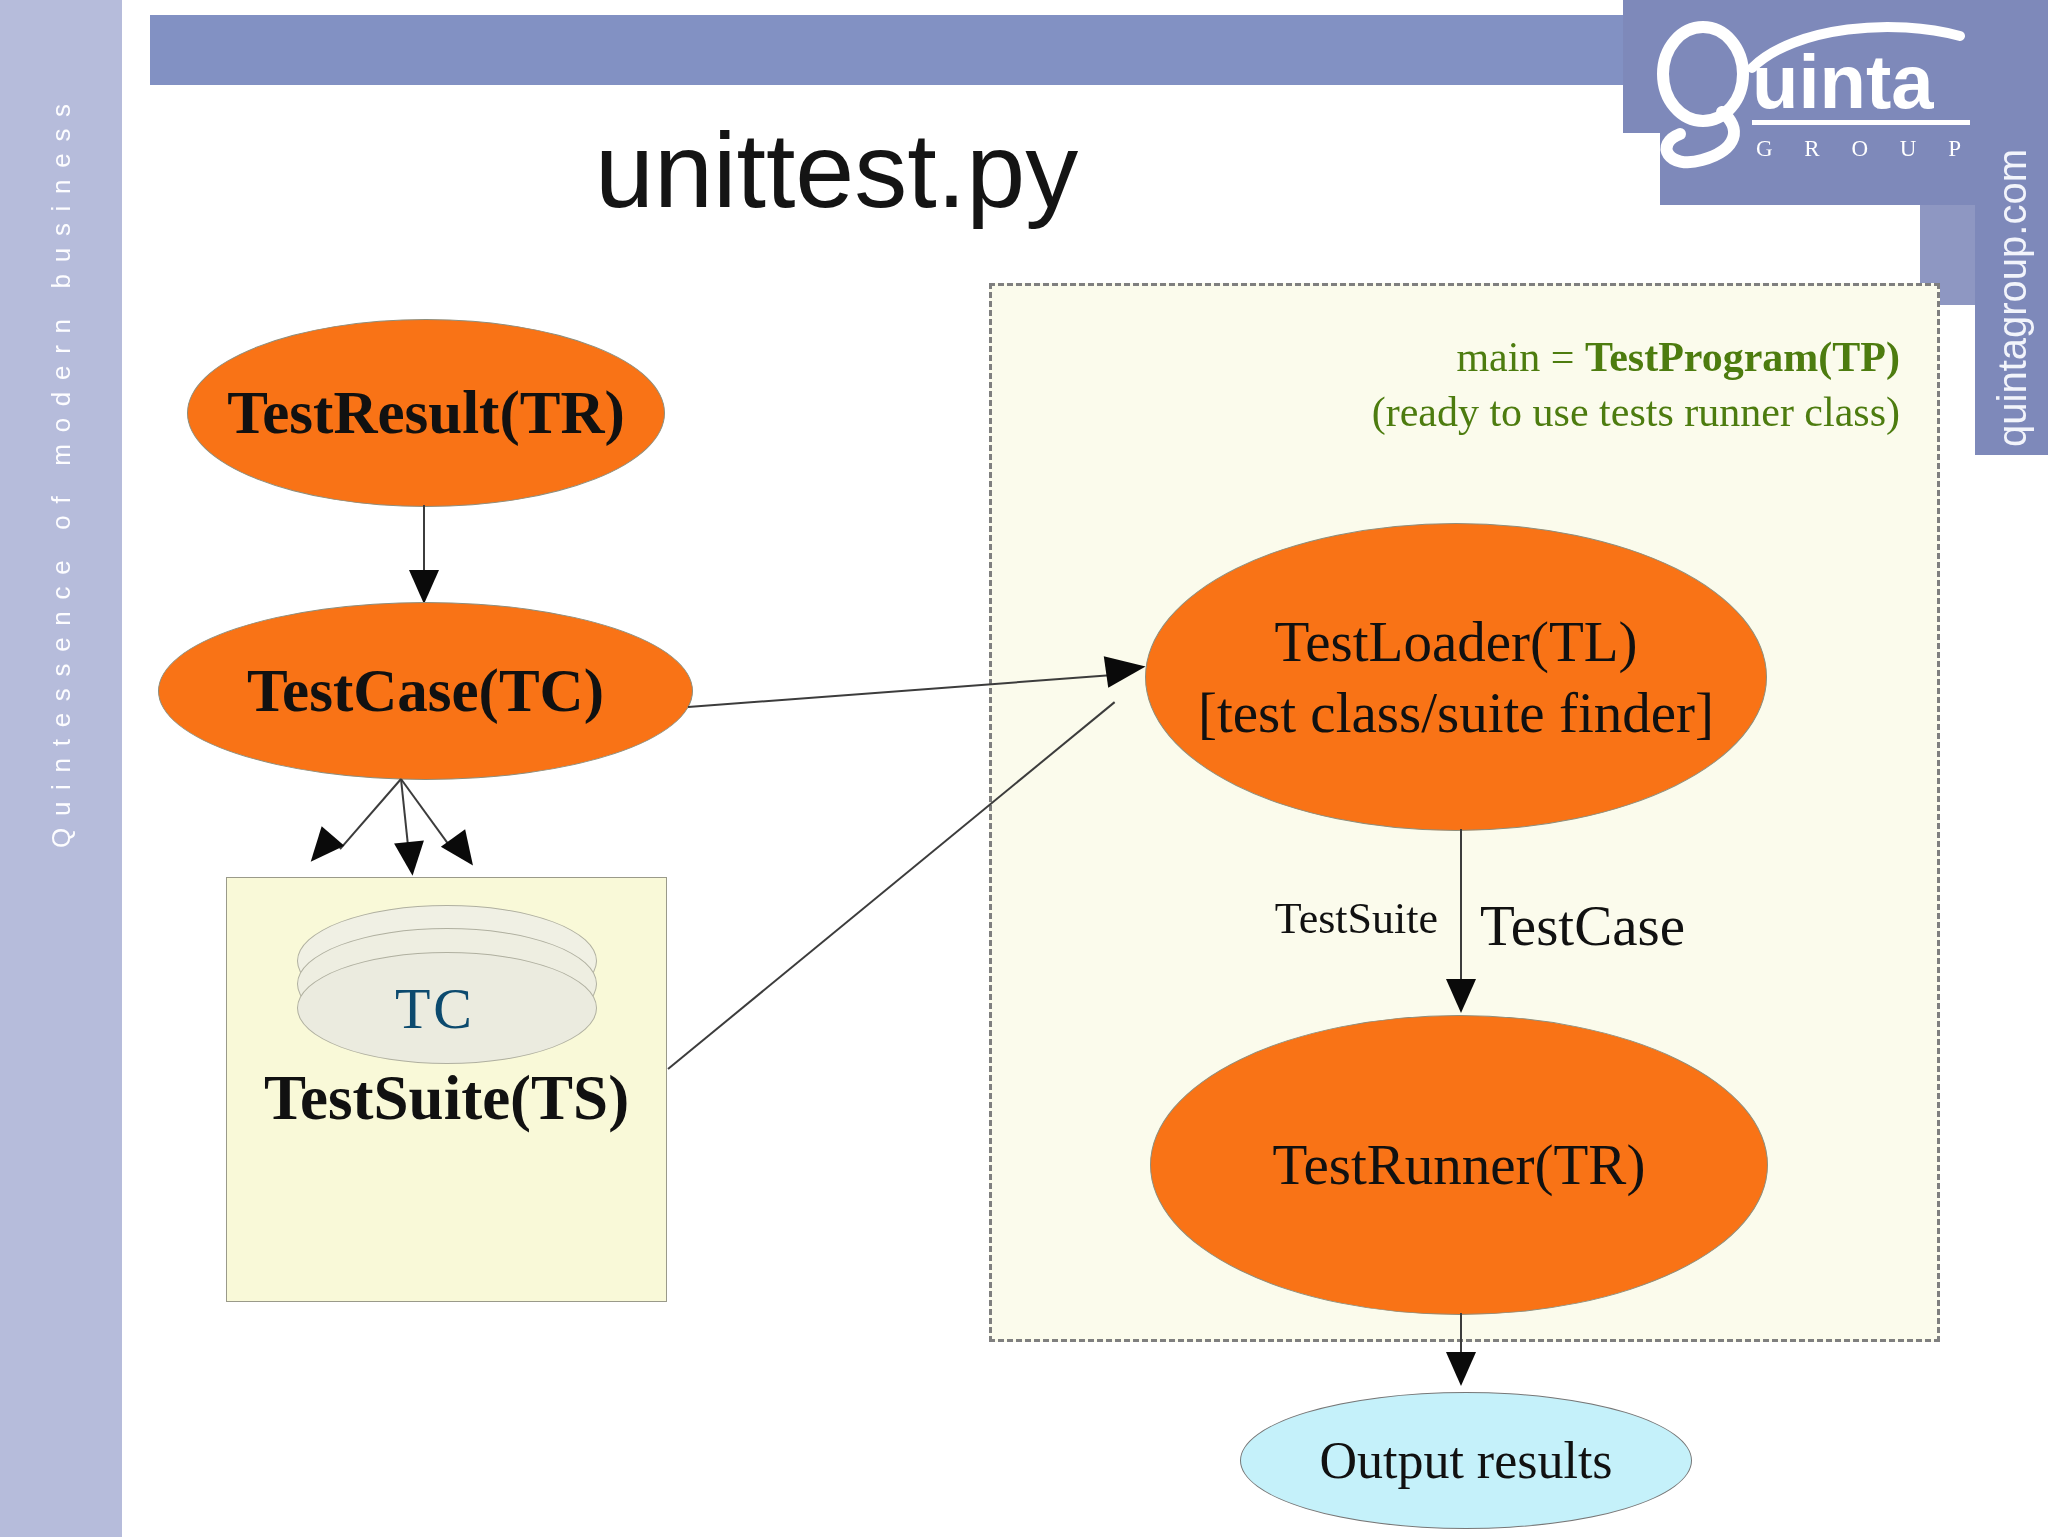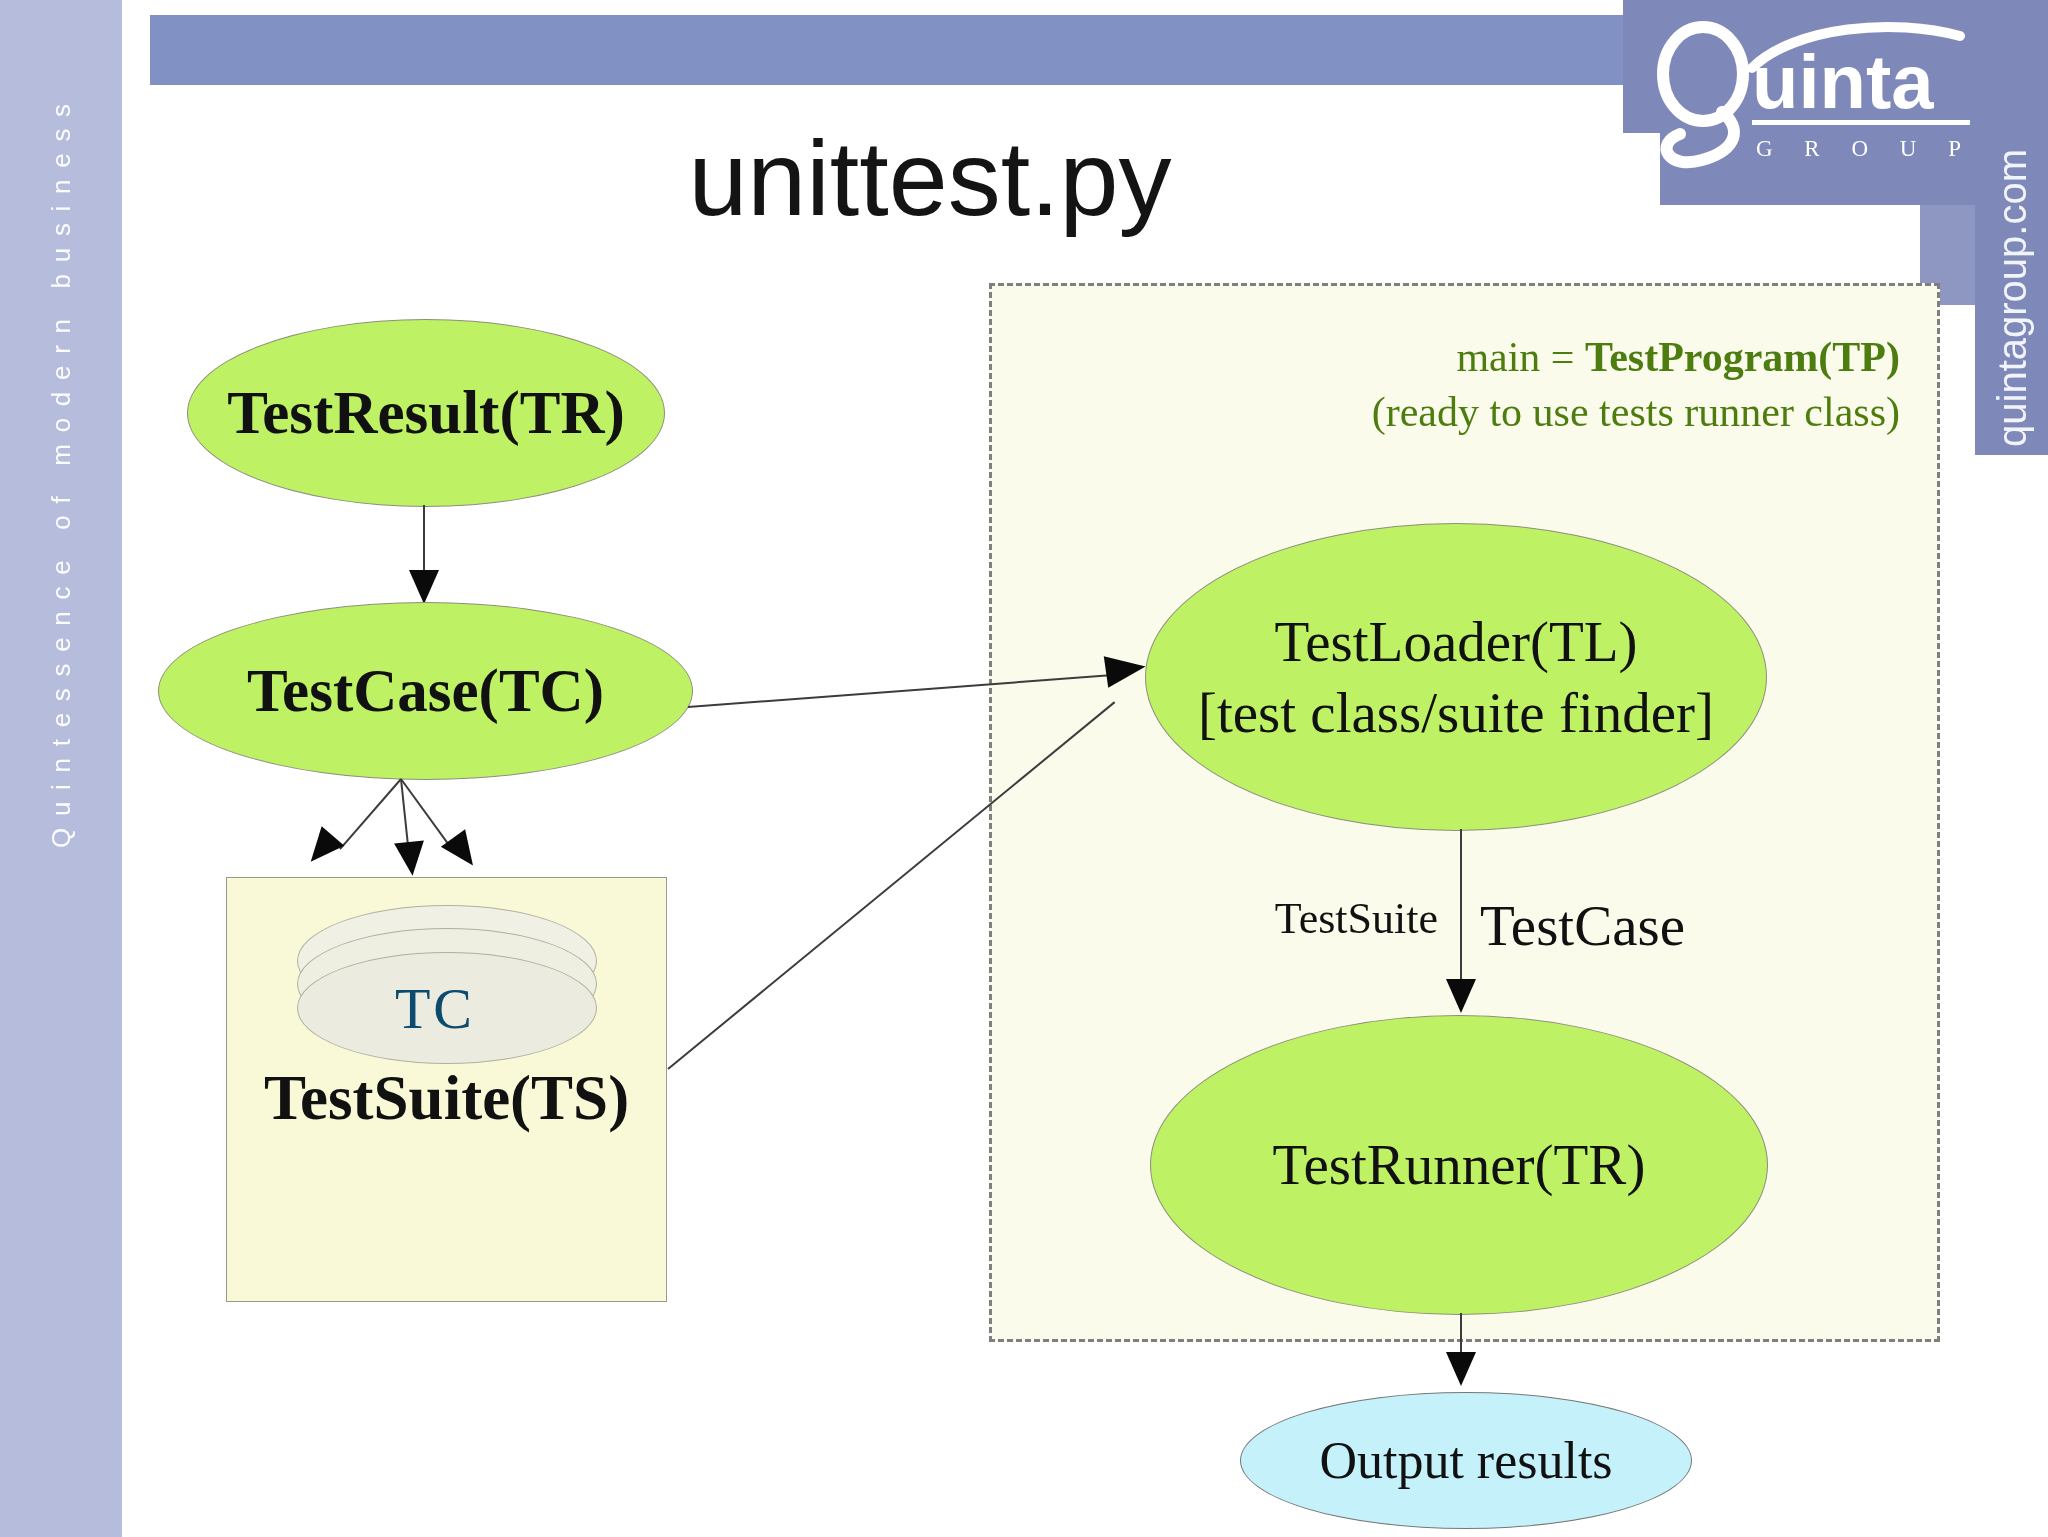--- a/index.html
+++ b/index.html
@@ -24,27 +24,27 @@
   #logo-step3{left:1920px;top:205px;width:55px;height:100px;background:rgba(126,137,186,0.88);}
   #site-strip{left:1975px;top:0;width:73px;height:455px;background:#7e89ba;}
   #site-strip span{
     position:absolute;left:50%;bottom:8px;
     transform:translateX(-50%) rotate(180deg);
     writing-mode:vertical-rl;color:#f2f4fb;
     font-family:"Liberation Sans",sans-serif;font-size:40px;white-space:nowrap;
   }
   
   #page-title{
-    left:595px;top:118px;width:670px;text-align:center;
+    left:595px;top:110px;width:670px;
     font-family:"Liberation Sans",sans-serif;font-size:106px;color:#141414;
     white-space:nowrap;
   }
   
   .ellipse{
-    border:1px solid #8e8e7c;border-radius:50%;background:#bef264;
+    border:1px solid #8e8e7c;border-radius:50%;background:#f97316;
     display:flex;align-items:center;justify-content:center;flex-direction:column;
     text-align:center;color:#111;
   }
   .boldlabel{font-weight:bold;font-size:61px;}
   .reglabel{font-size:57px;line-height:1.25;}
   #suite-box{
     left:226px;top:877px;width:441px;height:425px;
     background:#f9f9d8;border:1px solid #9a9a8a;box-sizing:border-box;
   }
   .cyl{

